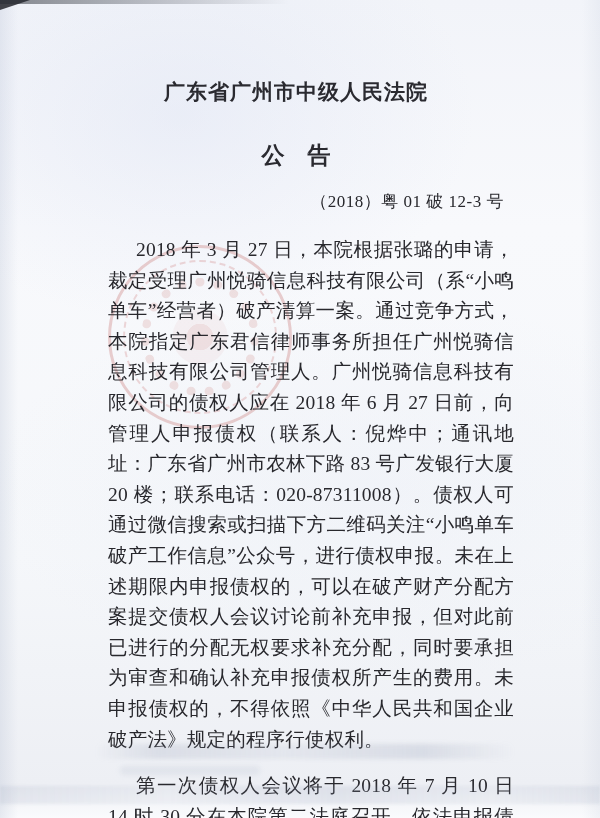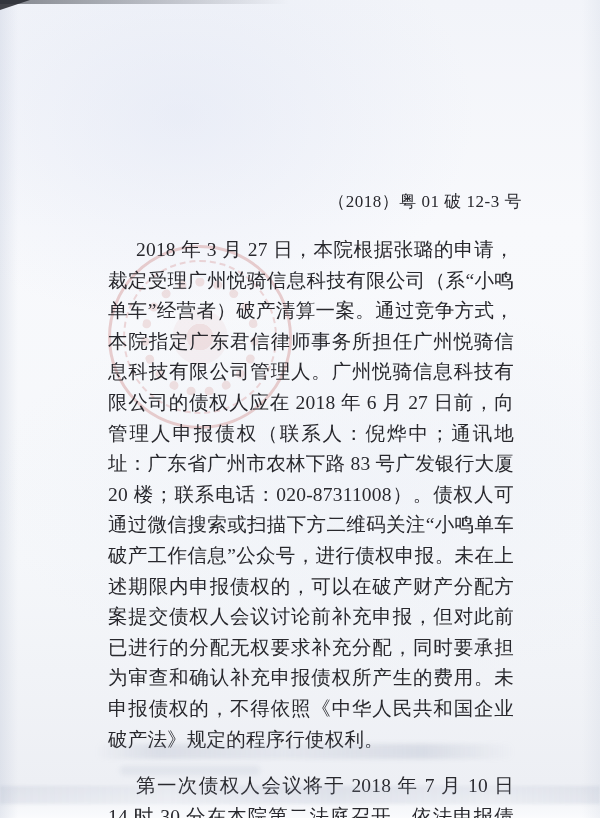--- a/index.html
+++ b/index.html
@@ -87,21 +87,21 @@
     top: 140px; left: 0;
     width: 592px;
     margin: 0;
     text-align: center;
     font-size: 23px;
     font-weight: bold;
     color: #2a2a30;
   }
   .case-number {
     position: absolute;
-    top: 190px; left: 98px;
+    top: 190px; left: 80px;
     width: 424px;
     text-align: right;
     font-size: 17px;
     letter-spacing: 0.5px;
   }
   .body-text {
     position: absolute;
     top: 219px; left: 92px;
     width: 438px;
     font-size: 19.5px;
@@ -156,21 +156,23 @@
 
 <div class="page">
 
   <div class="corner-tl"></div>
   <div class="top-edge-shade"></div>
 
   <div class="seal">
     <div class="seal-center"></div>
   </div>
 
+  <h1 class="court-title">广东省广州市中级人民法院</h1>
 
+  <h2 class="notice-title">公　告</h2>
 
   <div class="case-number">（2018）粤 01 破 12-3 号</div>
 
   <div class="body-text">
     <p>2018 年 3 月 27 日，本院根据张璐的申请，裁定受理广州悦骑信息科技有限公司（系“小鸣单车”经营者）破产清算一案。通过竞争方式，本院指定广东君信律师事务所担任广州悦骑信息科技有限公司管理人。广州悦骑信息科技有限公司的债权人应在 2018 年 6 月 27 日前，向管理人申报债权（联系人：倪烨中；通讯地址：广东省广州市农林下路 83 号广发银行大厦 20 楼；联系电话：020-87311008）。债权人可通过微信搜索或扫描下方二维码关注“小鸣单车破产工作信息”公众号，进行债权申报。未在上述期限内申报债权的，可以在破产财产分配方案提交债权人会议讨论前补充申报，但对此前已进行的分配无权要求补充分配，同时要承担为审查和确认补充申报债权所产生的费用。未申报债权的，不得依照《中华人民共和国企业破产法》规定的程序行使权利。</p>
     <p>第一次债权人会议将于 2018 年 7 月 10 日 14 时 30 分在本院第二法庭召开。依法申报债权的债权人为债权人会议的成员，有权参加债权人会议。参加会议的债权人系法人或其他组织的，应提交营业执照、法定代表人或负责人身份证明</p>
   </div>
 
   <div class="smudge-1"></div>
   <div class="smudge-2"></div>

